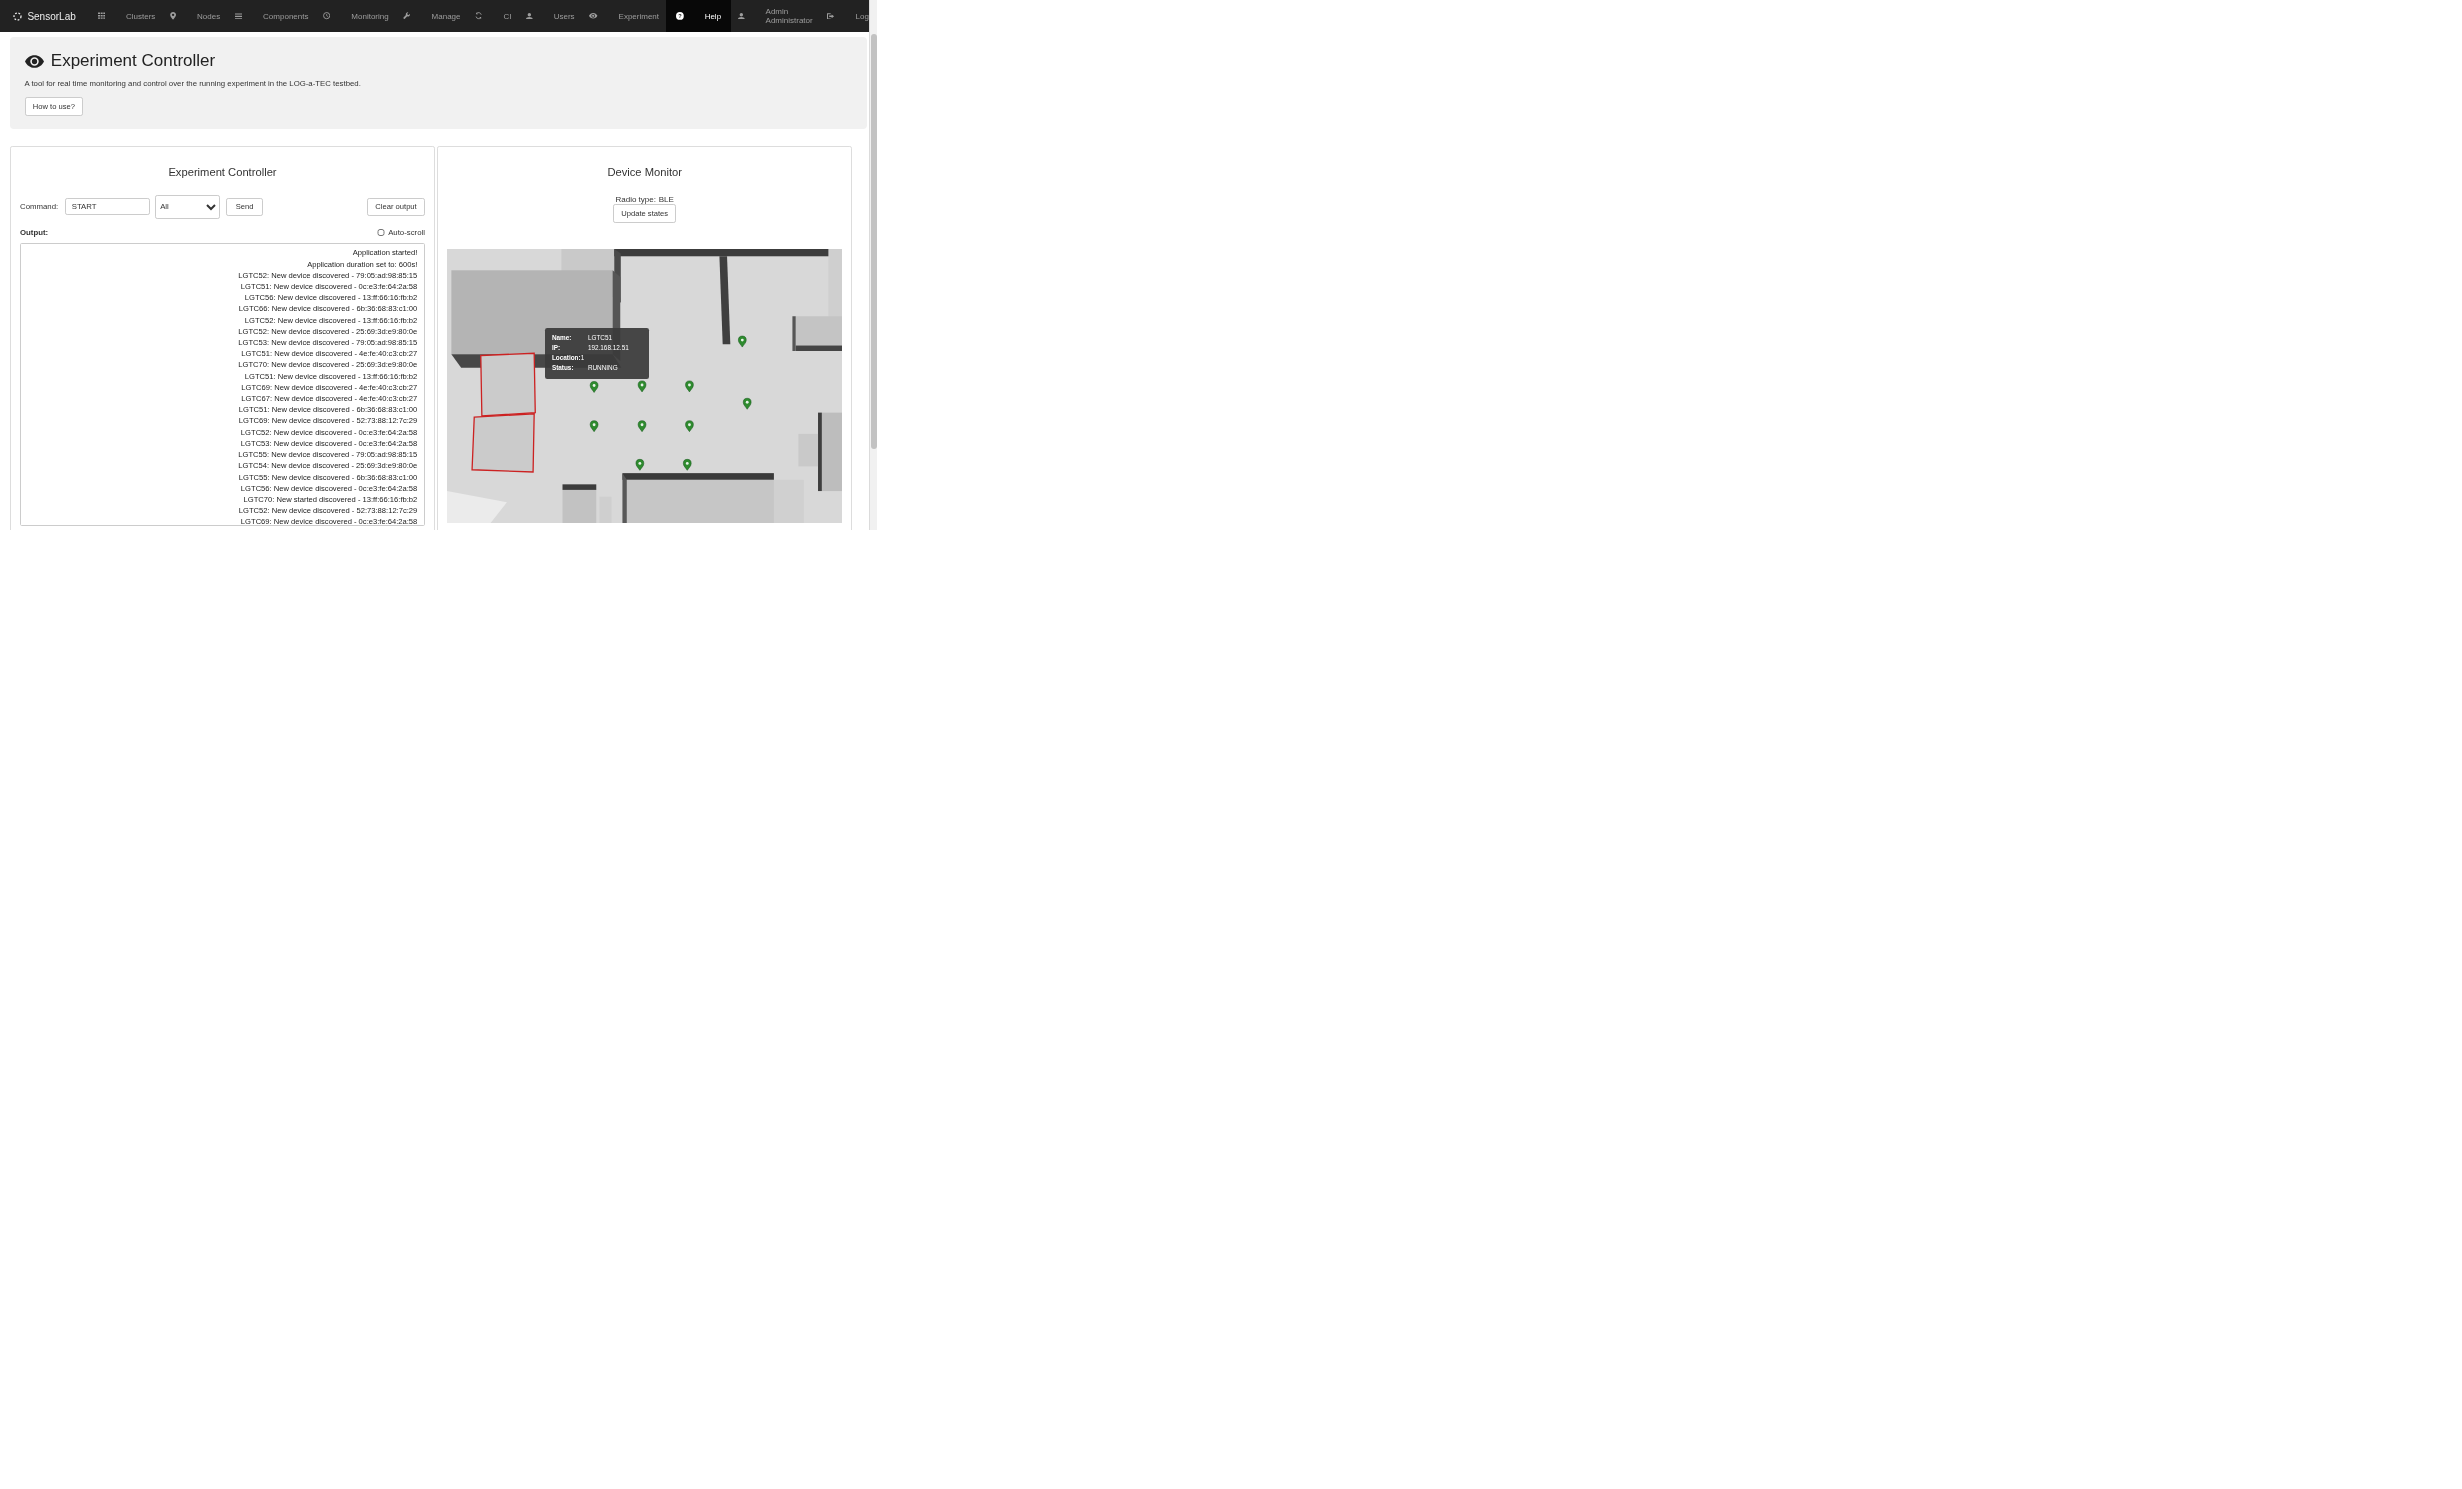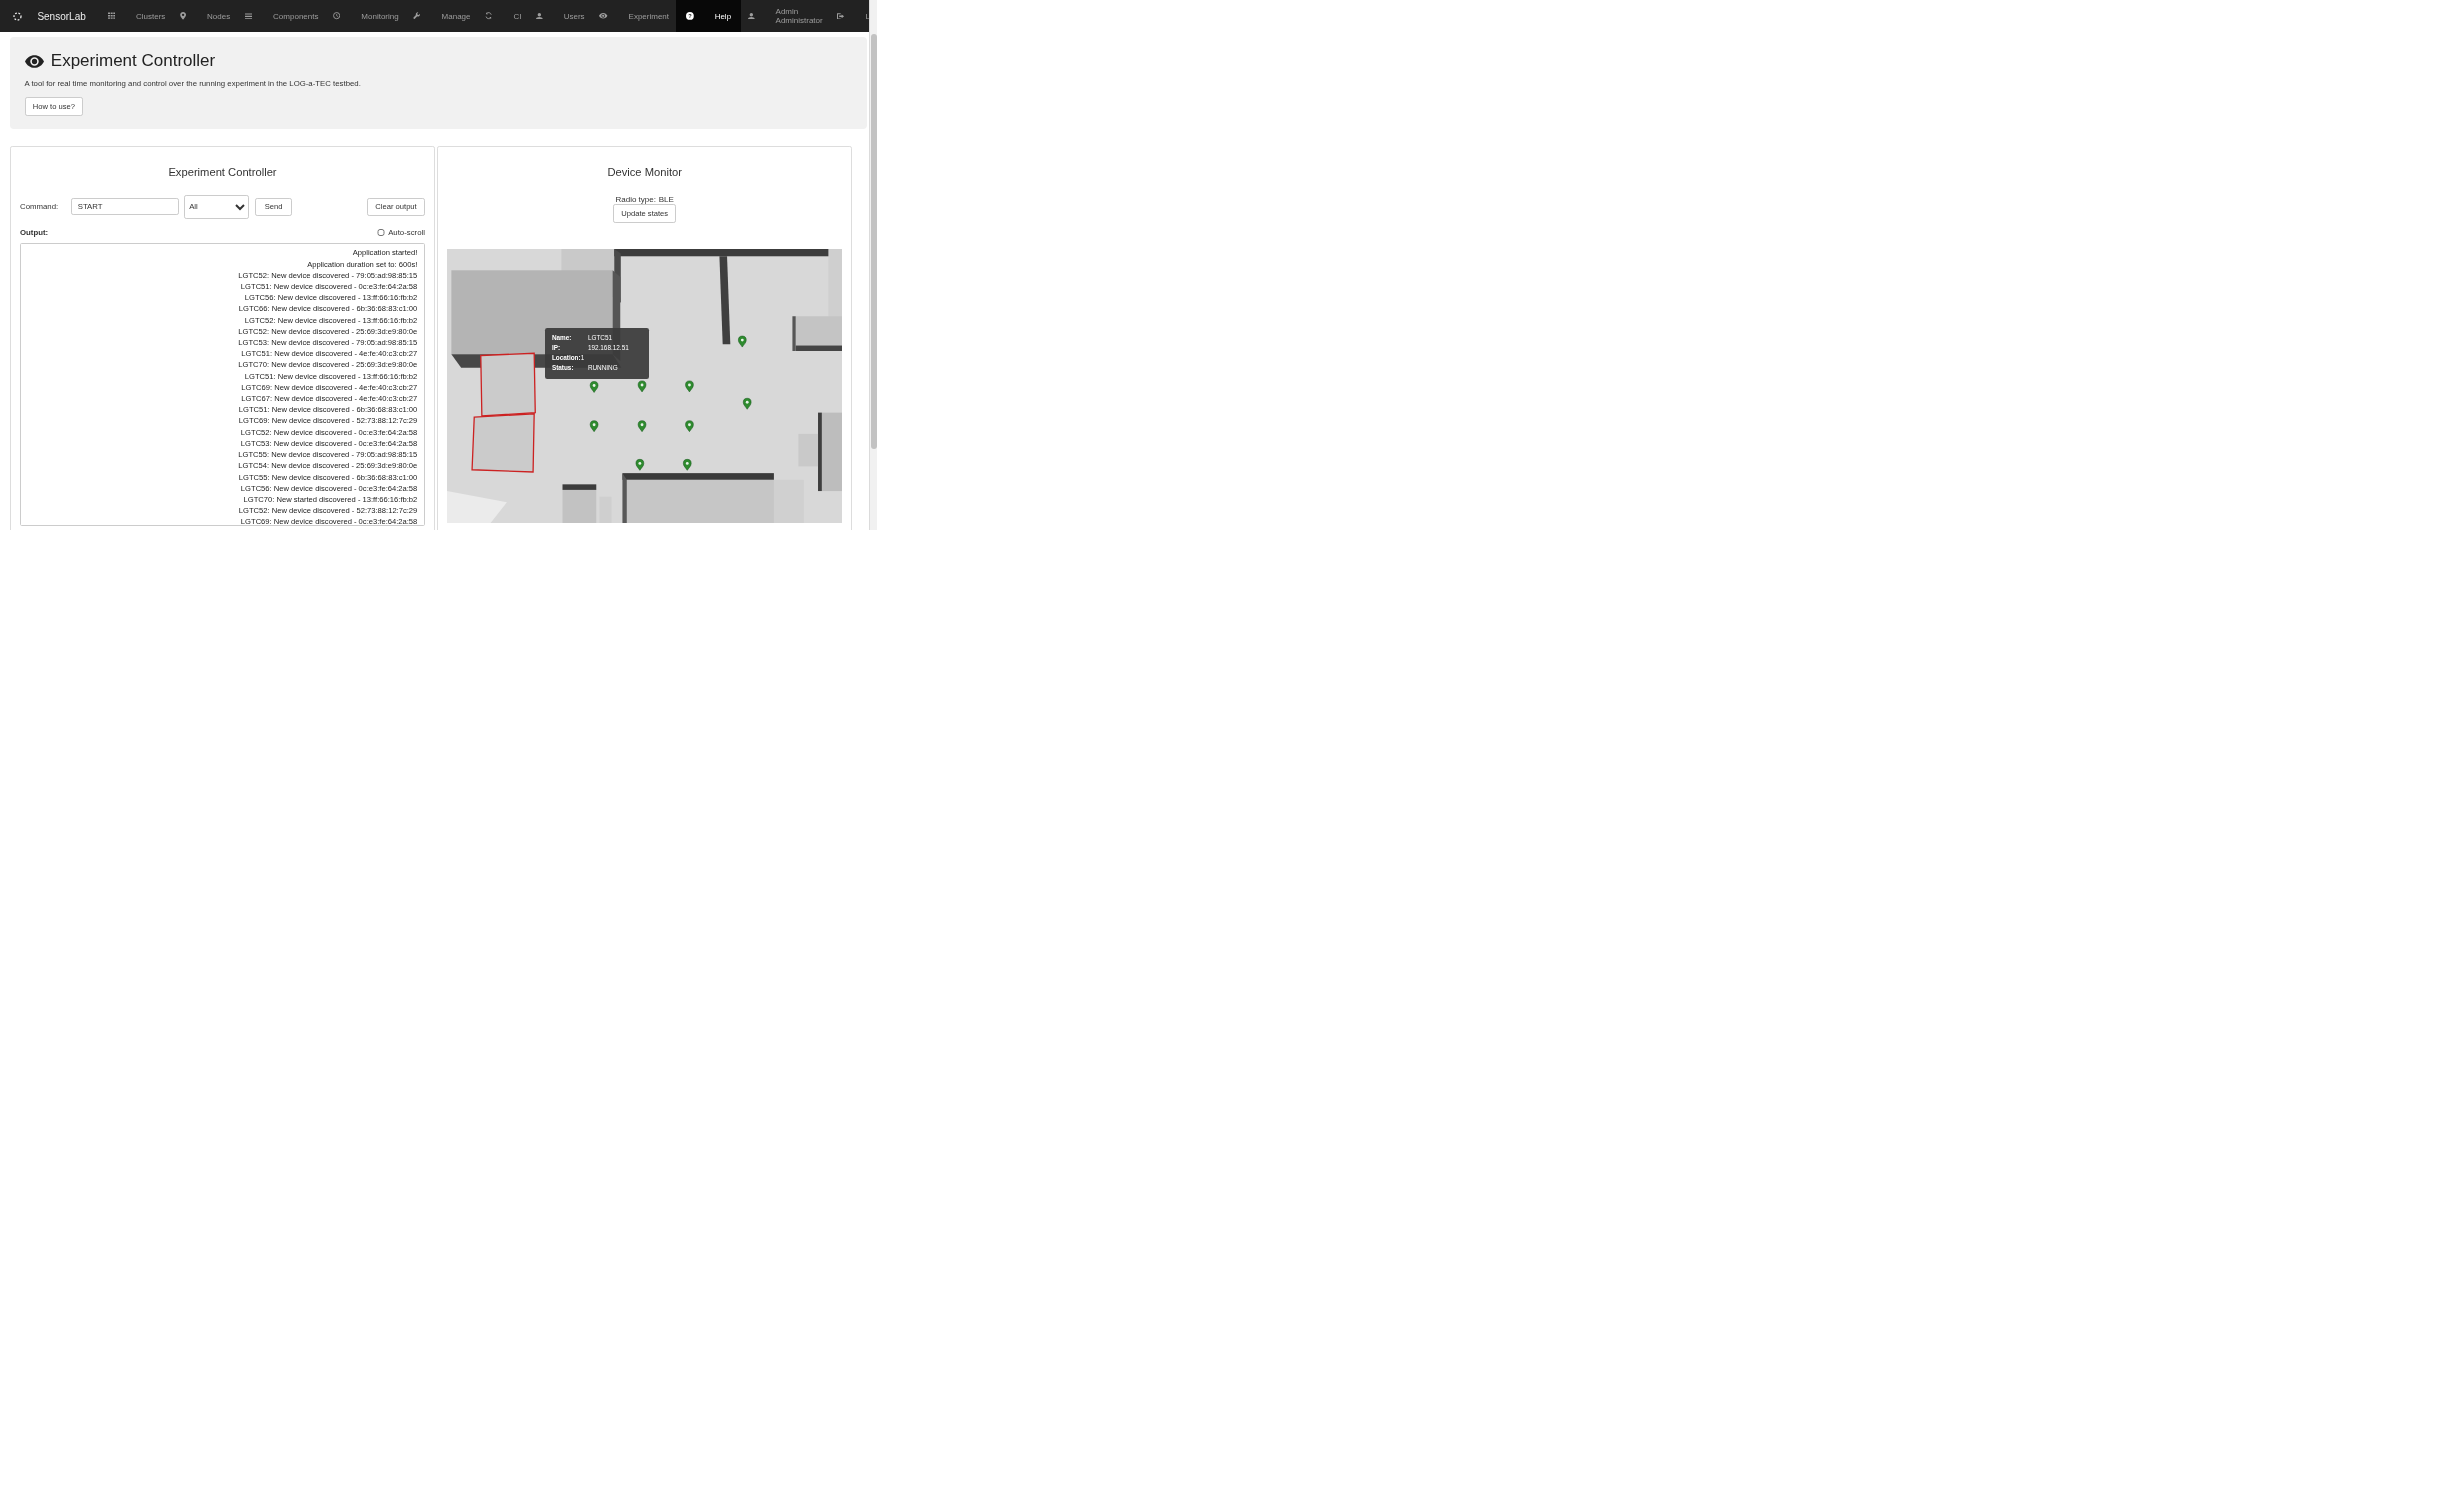--- a/index.html
+++ b/index.html
@@ -5,21 +5,21 @@
   * { box-sizing: border-box; }
   html, body { margin: 0; padding: 0; }
   body {
     width: 877px; height: 530px; overflow: hidden; position: relative;
     background: #fff; color: #333;
     font-family: "Liberation Sans", "DejaVu Sans", sans-serif;
   }
 
   
   .navbar { height: 32px; background: #222; display: flex; align-items: stretch; padding-left: 7.8px; }
-  .brand { display: flex; align-items: center; gap: 15px; color: #ececec; font-size: 10px; padding: 0 5.6px; cursor: pointer; }
+  .brand { display: flex; align-items: center; gap: 5px; color: #ececec; font-size: 10px; padding: 0 5.6px; cursor: pointer; }
   .nav-left { display: flex; align-items: stretch; margin-left: 9px; }
   .nav-item { display: flex; align-items: center; gap: 21px; padding: 0 7.3px; color: #9d9d9d; font-size: 8px; cursor: pointer; text-decoration: none; }
   .nav-right { margin-left: auto; display: flex; align-items: stretch; margin-right: 10.6px; }
   .nav-item.active { background: #080808; color: #fff; padding: 0 9.5px; }
   .icon { display: inline-flex; align-items: center; }
   .icon svg { display: block; }
 
   
   .hero { margin: 4.5px 10px 0; background: #f1f1f1; border-radius: 3.9px; padding: 14.5px 14.5px 13.4px; }
   .hero-title { display: flex; align-items: center; gap: 7.3px; font-size: 17px; font-weight: 500; color: #222; }
@@ -29,21 +29,21 @@
 
   
   .panels { display: flex; gap: 2.2px; margin: 17px 10px 0; align-items: flex-start; }
   .panel { background: #fff; border: 0.6px solid #ddd; border-radius: 2.2px; padding: 11.2px 9px; height: 393px; }
   .panel-left { width: 425px; }
   .panel-right { width: 415px; }
   .panel h2 { margin: 7.8px 0 0; text-align: center; font-size: 11.2px; font-weight: 500; color: #333; }
 
   .controls-row { display: flex; align-items: center; margin-top: 17px; }
   .label { font-size: 7.8px; }
-  input.text { height: 17px; border: 0.6px solid #ccc; border-radius: 2.2px; padding: 2.2px 5.6px; font-size: 7.8px; width: 108px; margin-left: 13px; font-family: inherit; color: #333; }
+  input.text { height: 17px; border: 0.6px solid #ccc; border-radius: 2.2px; padding: 2.2px 5.6px; font-size: 7.8px; width: 85px; margin-left: 7px; font-family: inherit; color: #333; }
   select { height: 24px; border: 0.6px solid #ccc; border-radius: 2.2px; font-size: 7.8px; width: 65px; margin-left: 5px; font-family: inherit; color: #333; background: #fff; }
   .btn.send { margin-left: 5.6px; padding: 3.4px 9px; }
   .btn.clear { margin-left: auto; }
 
   .output-row { display: flex; align-items: center; justify-content: space-between; margin-top: 9px; }
   .output-label { font-weight: bold; font-size: 7.8px; }
   .autoscroll { display: flex; align-items: center; gap: 3.4px; font-size: 7.8px; cursor: pointer; }
   .autoscroll input { width: 7.8px; height: 7.8px; margin: 0; }
   .output-box { margin-top: 5.6px; height: 283px; border: 0.6px solid #ccc; border-radius: 1.7px; overflow-y: scroll; padding: 3.9px 6.7px; font-size: 7.6px; line-height: 11.2px; color: #222; background: #fff; text-align: right; }
   .output-box::-webkit-scrollbar { width: 7.3px; }

